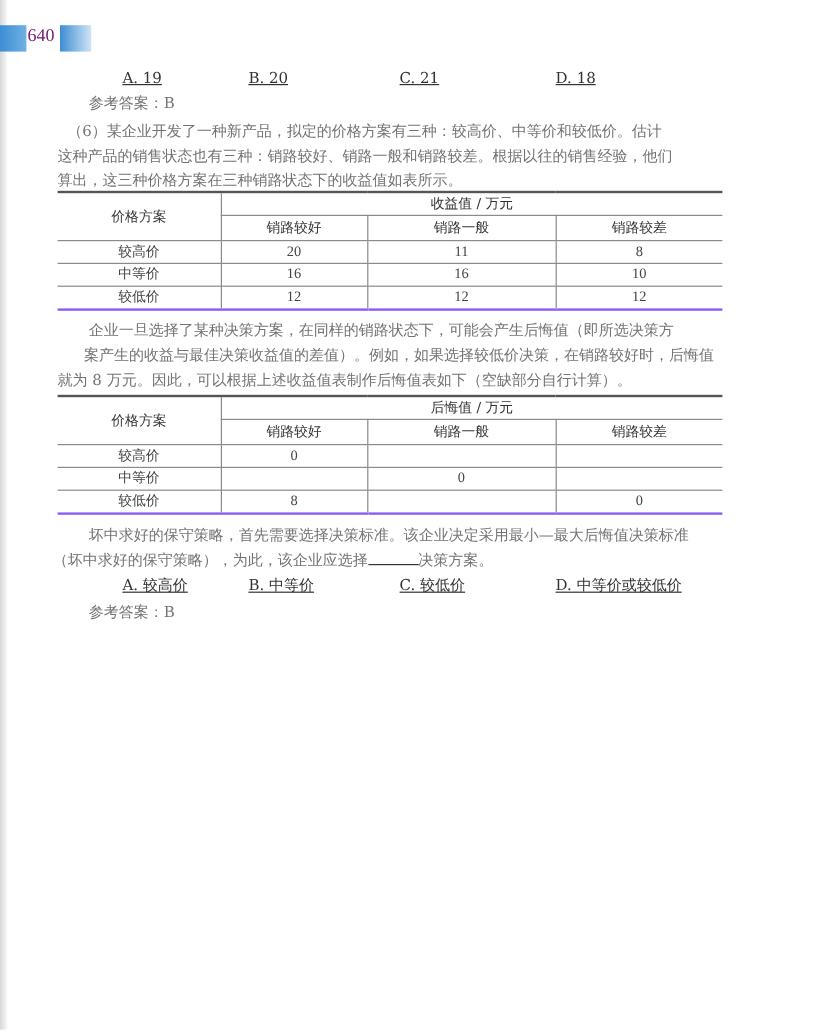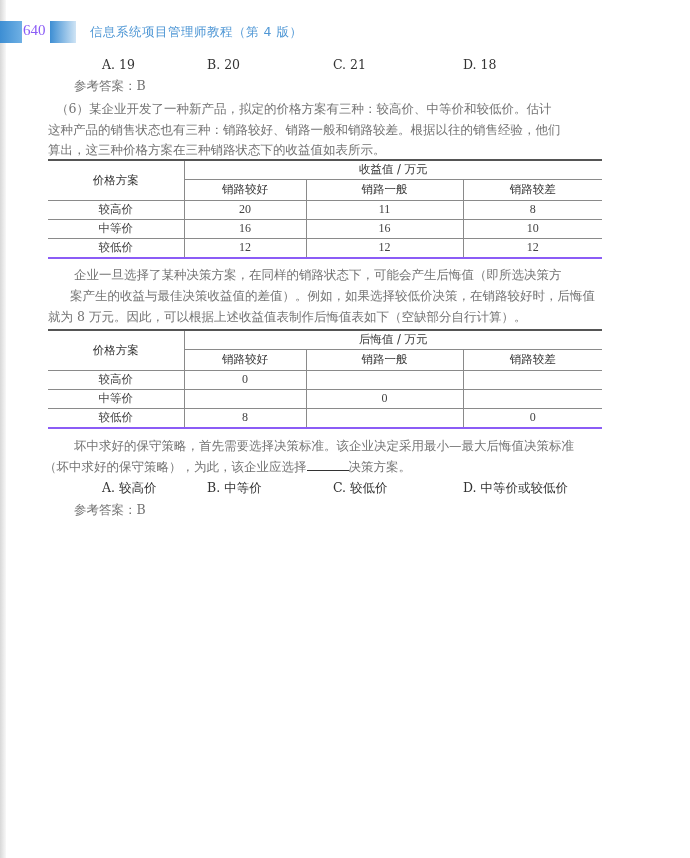--- a/index.html
+++ b/index.html
@@ -10,34 +10,34 @@
   .page-shade {
     position: absolute; left: 0; top: 0; width: 6px; height: 858px;
     background: linear-gradient(to right, #d8d8d8, #f8f8f8);
   }
   .header { position: absolute; left: 0; top: 20px; height: 26px; width: 690px; }
   .hdr-block-left {
     position: absolute; left: 0; top: 1px; width: 22px; height: 22px;
     background: linear-gradient(to right, #3d8ed3, #6fb0e4);
   }
   .page-number {
-    position: absolute; left: 23px; top: 2px; font-size: 15px; color: #8b5cf6;
+    position: absolute; left: 23px; top: 2px; font-size: 15px; color: #701a75;
     font-family: "Liberation Serif", serif;
   }
   .hdr-block-right {
     position: absolute; left: 50px; top: 1px; width: 26px; height: 22px;
     background: linear-gradient(to right, #3d8ed3, #cfe4f5);
   }
   .book-title {
     position: absolute; left: 90px; top: 4px; font-size: 12.5px; color: #4f97d5;
     font-family: "DejaVu Sans", sans-serif; letter-spacing: 0.5px;
   }
   .line { position: absolute; font-size: 12.5px; line-height: 18px; white-space: nowrap; color: #737373; }
   .opts { position: absolute; font-size: 12.5px; color: #333; }
-  .opts span { position: absolute; white-space: nowrap; }
+  .opts span { position: absolute; white-space: nowrap; text-decoration: underline; }
   table.dt {
     position: absolute; border-collapse: collapse; font-size: 11.5px; color: #444;
     font-family: "DejaVu Sans", sans-serif;
   }
   table.dt td, table.dt th {
     border-right: 1px solid #8a8a8a; border-bottom: 1px solid #8a8a8a;
     text-align: center; padding: 0; font-weight: normal;
   }
   table.dt th { color: #333; }
   table.dt tr > *:last-child { border-right: none; }
@@ -48,21 +48,20 @@
 </style>
 </head>
 <body>
 
 <div class="page-shade"></div>
 
 <div class="header">
   <div class="hdr-block-left"></div>
   <span class="page-number">640</span>
   <div class="hdr-block-right"></div>
-  <span class="book-title">信息系统项目管理师教程（第 4 版）</span>
 </div>
 
 <div class="opts" style="left:0; top:57px;">
   <span style="left:102px;">A. 19</span>
   <span style="left:207px;">B. 20</span>
   <span style="left:333px;text-align:right;">C. 21</span>
   <span style="left:463px;">D. 18</span>
 </div>
 <div class="line" style="left:74px; top:77px;">参考答案：B</div>
 

